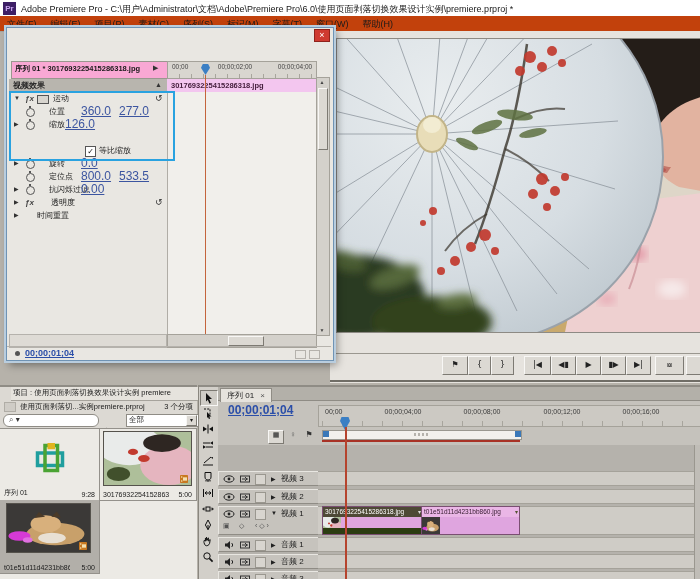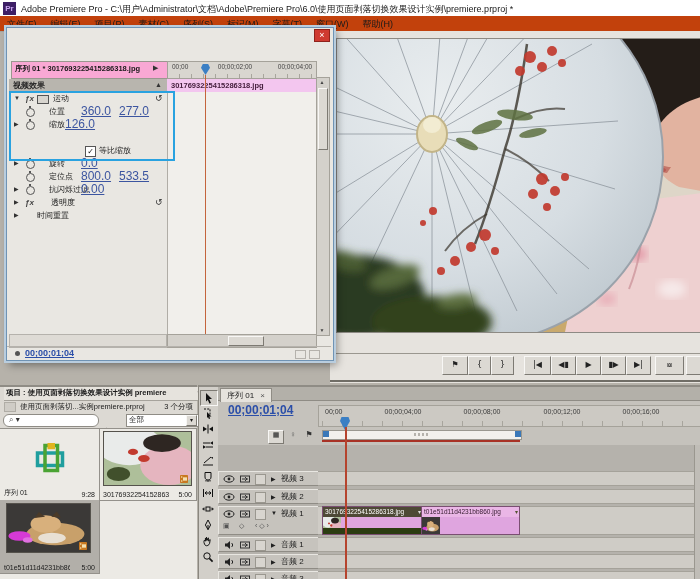--- a/index.html
+++ b/index.html
@@ -73,21 +73,21 @@
   #ec-hscroll{left:160px;top:306px;width:148px;height:12px;background:#d4d1cb;border:1px solid #a5a29a;}
   #ec-hthumb{left:60px;top:1px;width:34px;height:8px;}
   #ec-hleft{left:2px;top:306px;width:156px;height:12px;background:#dedbd5;border:1px solid #b5b2ac;}
   #ec-status{left:0;top:318px;width:324px;height:13px;border-top:1px solid #b5b2ac;}
   #ec-kfdot{left:8px;top:4px;width:5px;height:5px;border-radius:50%;background:#555;}
   #ec-timecode{left:18px;top:1px;font-size:9px;font-weight:bold;color:#2b4ea8;text-decoration:underline;}
   .ec-dimicon{position:absolute;top:3px;width:9px;height:7px;border:1px solid #b5b2ac;}
 
   
   #project{left:0;top:385px;width:197px;height:194px;background:#dcd9d3;border-top:2px solid #8f8c85;}
-  #prj-tabrow{left:4px;top:0;width:204px;height:13px;background:#e6e3dd;border-bottom:1px solid #a6a39c;font-weight:bold;}
+  #prj-tabrow{left:11px;top:0;width:204px;height:13px;background:#e6e3dd;border-bottom:1px solid #a6a39c;}
   #prj-tab{left:2px;top:1px;font-size:7.5px;white-space:nowrap;overflow:hidden;width:178px;}
   #prj-menuicon{right:3px;top:2px;font-size:7px;color:#555;}
   #prj-info{left:0;top:14px;width:197px;height:12px;}
   #prj-info-icon{left:4px;top:1px;width:10px;height:8px;border:1px solid #b0ada6;background:#cfccc6;}
   #prj-info-name{left:20px;top:1px;font-size:7.5px;white-space:nowrap;}
   #prj-info-count{right:4px;top:1px;font-size:7.5px;}
   #prj-filter{left:0;top:26px;width:197px;height:15px;}
   #prj-search{left:3px;top:1px;width:94px;height:11px;background:#fff;border:1px solid #8f8c85;border-radius:6px;}
   #prj-search-glyph{left:5px;top:0px;font-size:8px;color:#333;}
   #prj-entry-label{left:104px;top:14px;font-size:7.5px;}

